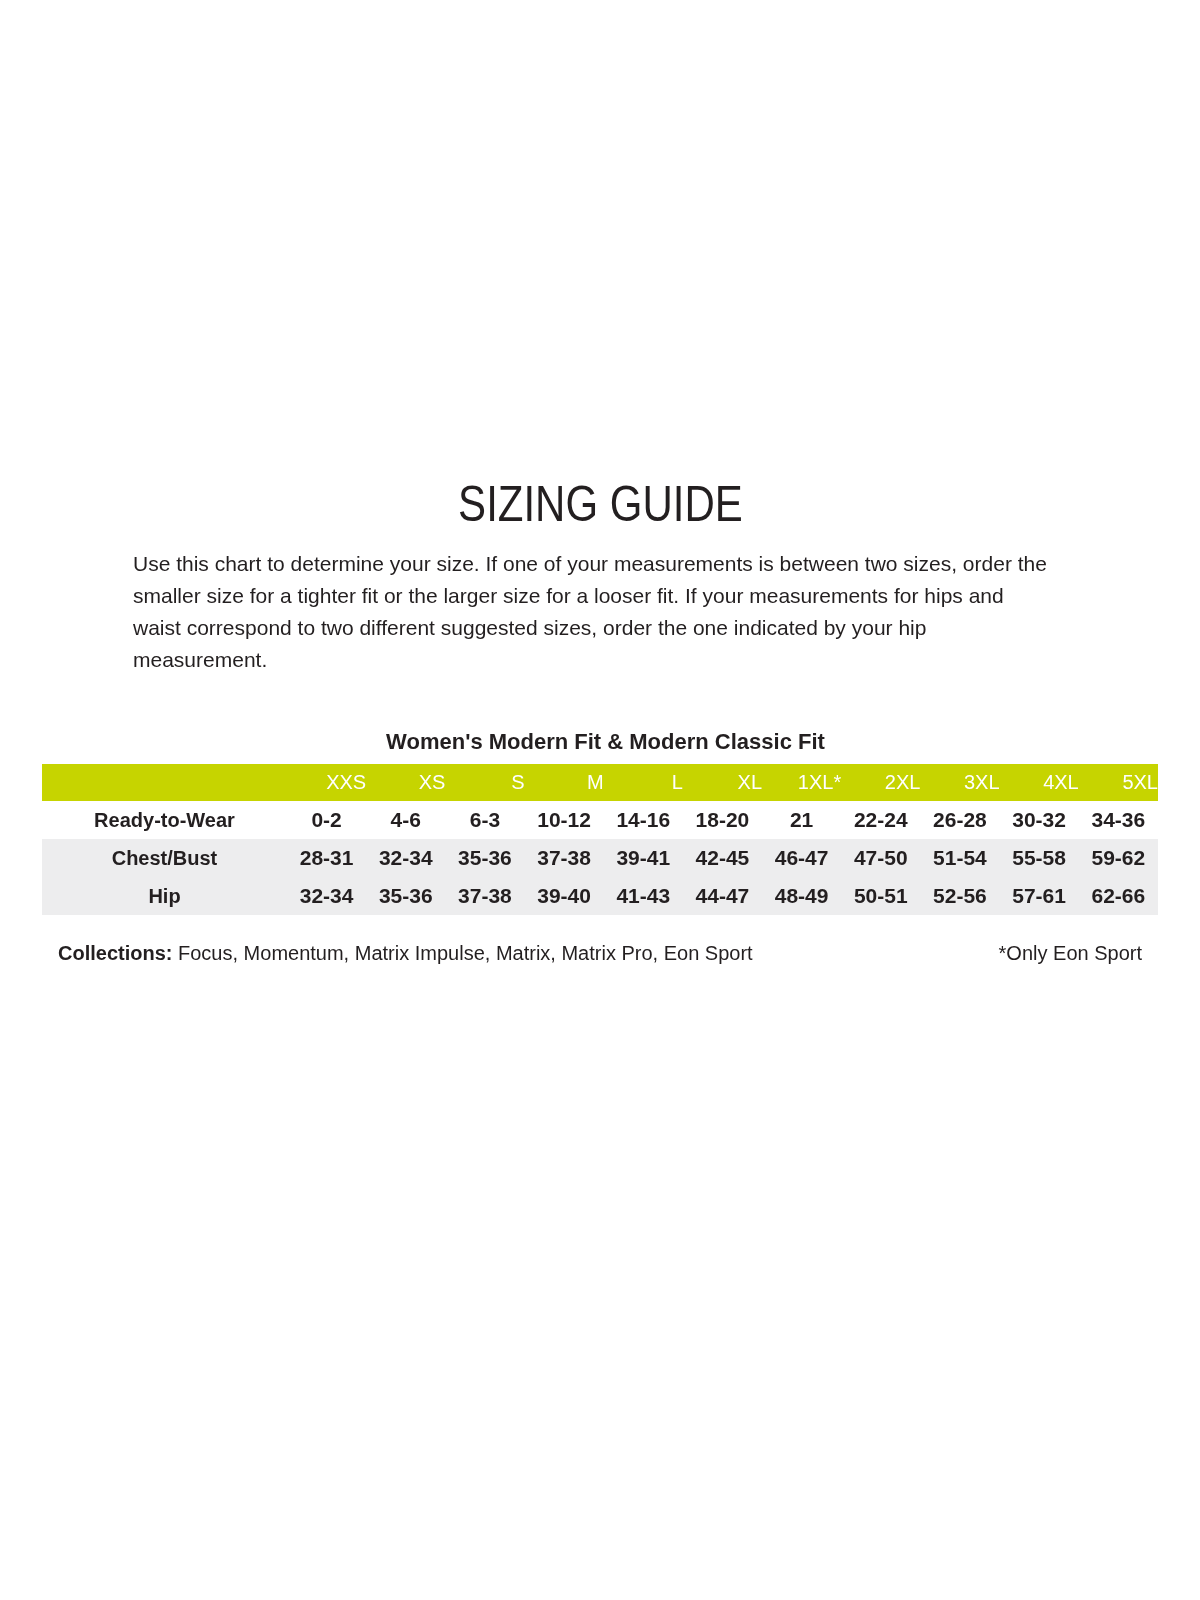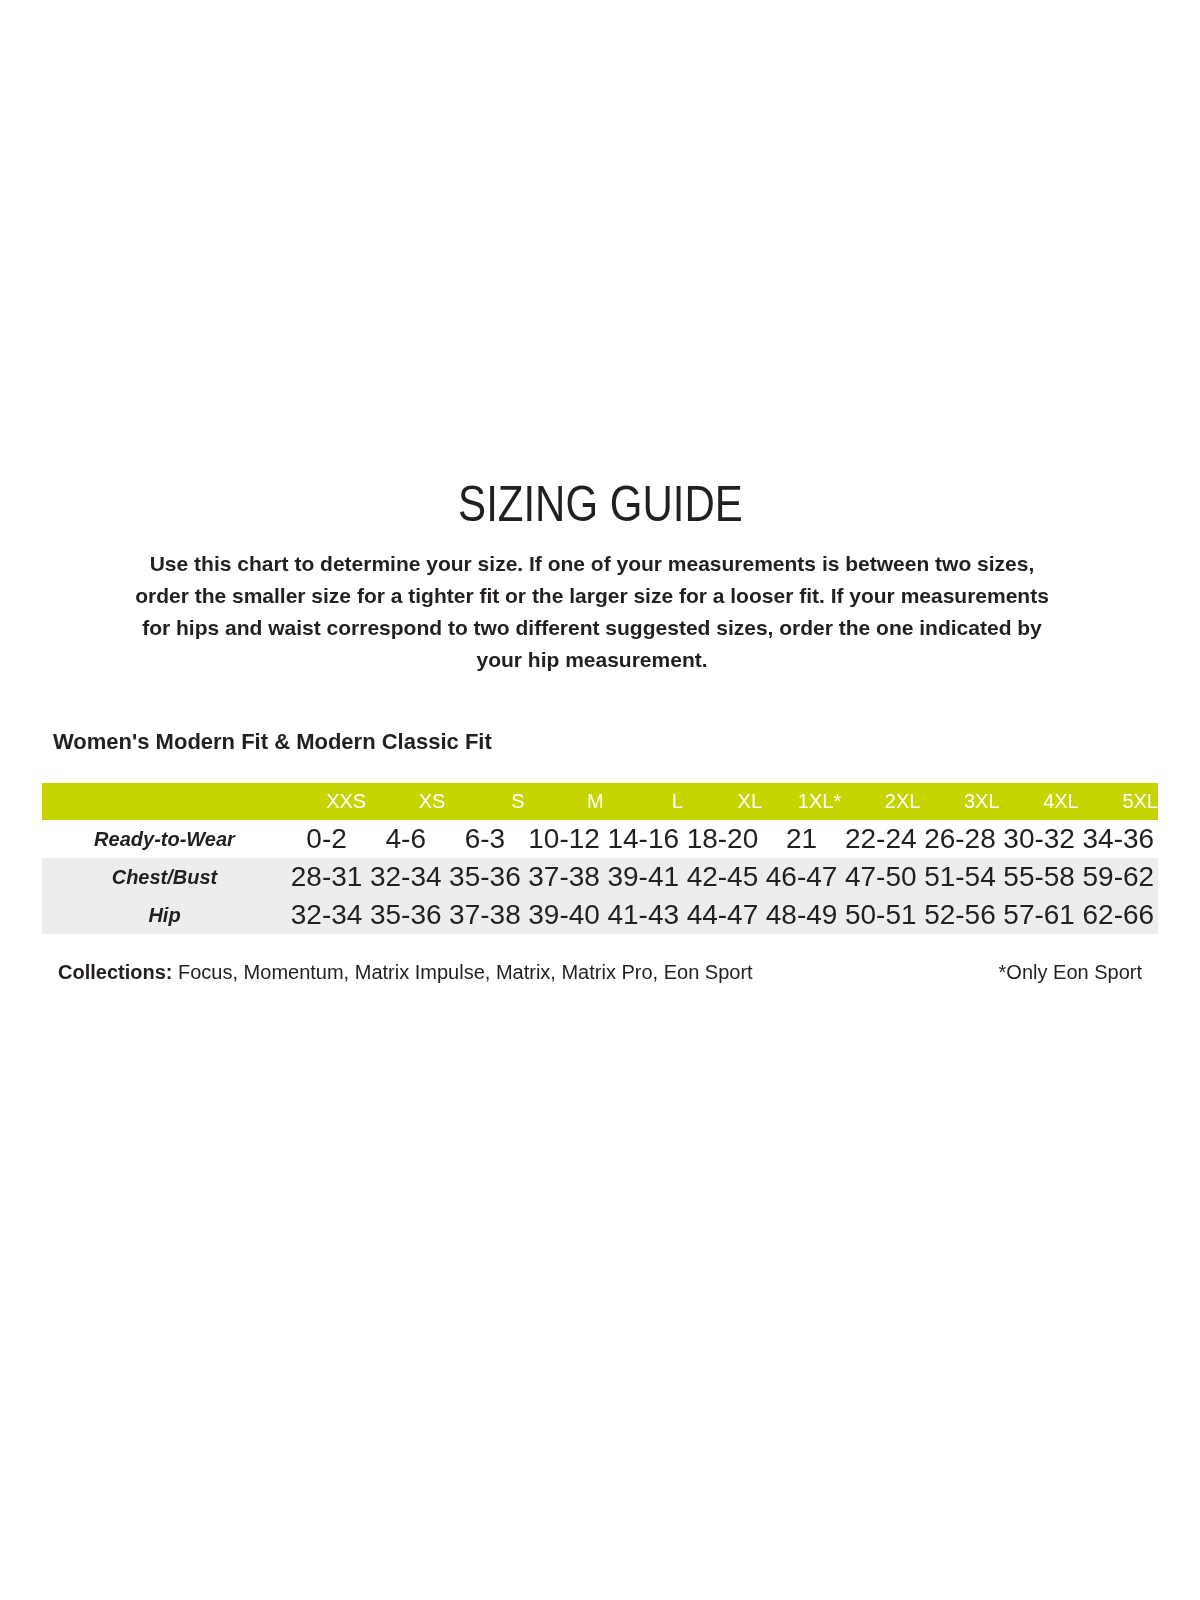--- a/index.html
+++ b/index.html
@@ -34,34 +34,35 @@
     transform: scaleX(0.84);
     transform-origin: 50% 50%;
     white-space: nowrap;
   }
   
   p.intro {
     margin: 14px 4px 0 133px;
     width: 918px;
     font-size: 21px;
     line-height: 32px;
-    font-weight: 700;
-    text-align: center;
+    font-weight: 400;
+    text-align: left;
   }
   
   .table-wrap {
     margin: 0 42px;
     width: 1116px;
   }
   h2.section-title {
-    margin: 52px 0 27px 11px;
+    margin: 52px 0 8px 11px;
     font-size: 22px;
     line-height: 28px;
     font-weight: 700;
     color: #231f20;
+    text-align: center;
   }
   table.size-table {
     border-collapse: collapse;
     table-layout: fixed;
     width: 1116px;
   }
   table.size-table col.label-col { width: 245px; }
   table.size-table thead th {
     background: var(--header-bg, #c6d400);
     color: var(--header-text, #ffffff);
@@ -71,25 +72,24 @@
     padding: 0;
     text-align: right;
     vertical-align: middle;
   }
   table.size-table tbody th.row-label {
     font-weight: 700;
     font-size: 20px;
     text-align: center;
     vertical-align: middle;
     padding: 0;
-    font-style: italic;
   }
   table.size-table tbody td {
-    font-weight: 400;
-    font-size: 28px;
+    font-weight: 700;
+    font-size: 21px;
     text-align: center;
     vertical-align: middle;
     padding: 0;
   }
   table.size-table tbody tr { height: 38px; background: #ffffff; }
   table.size-table tbody tr.stripe { background: var(--stripe-bg, #ededee); }
   
   .footer-row {
     display: flex;
     justify-content: space-between;

